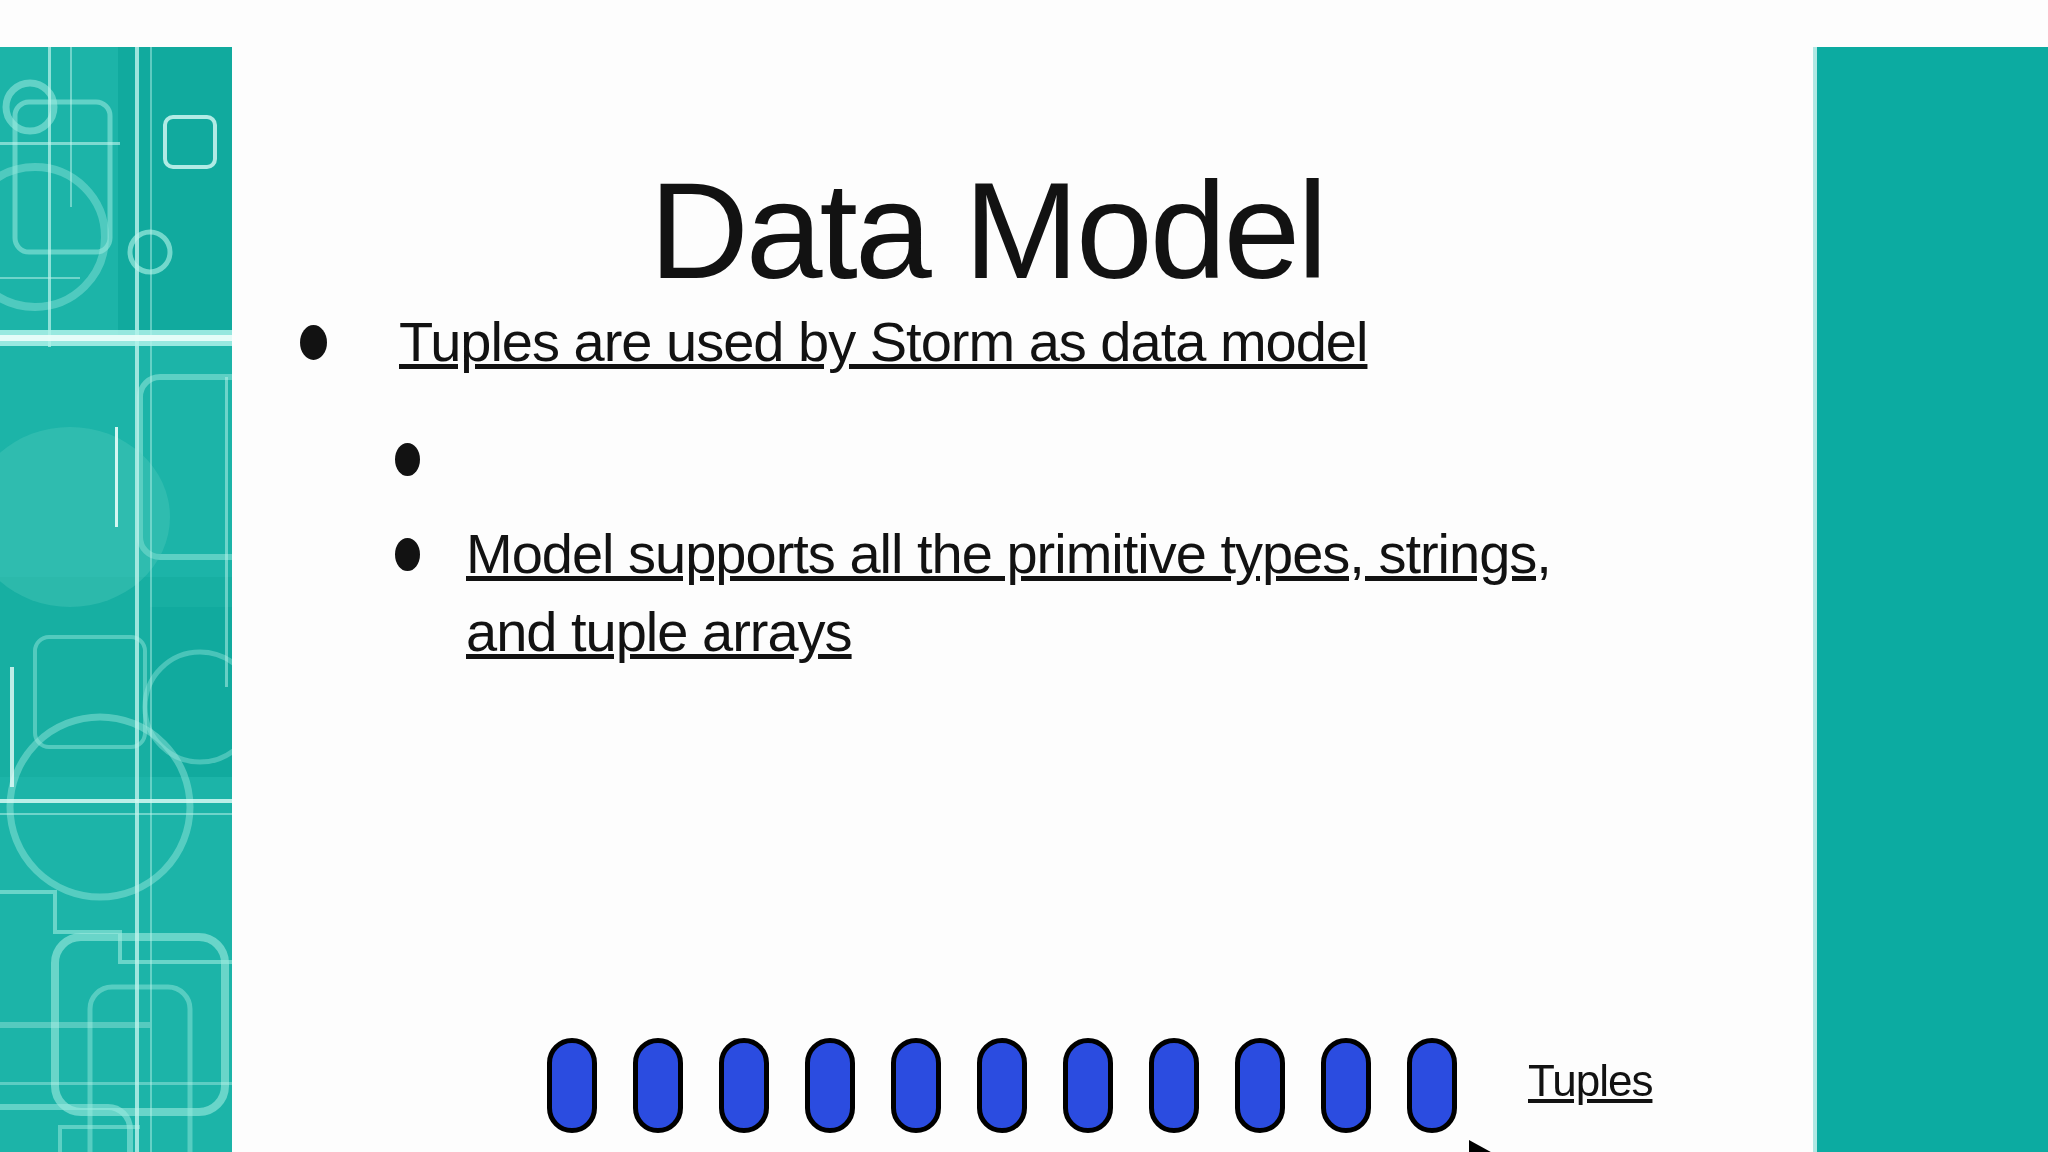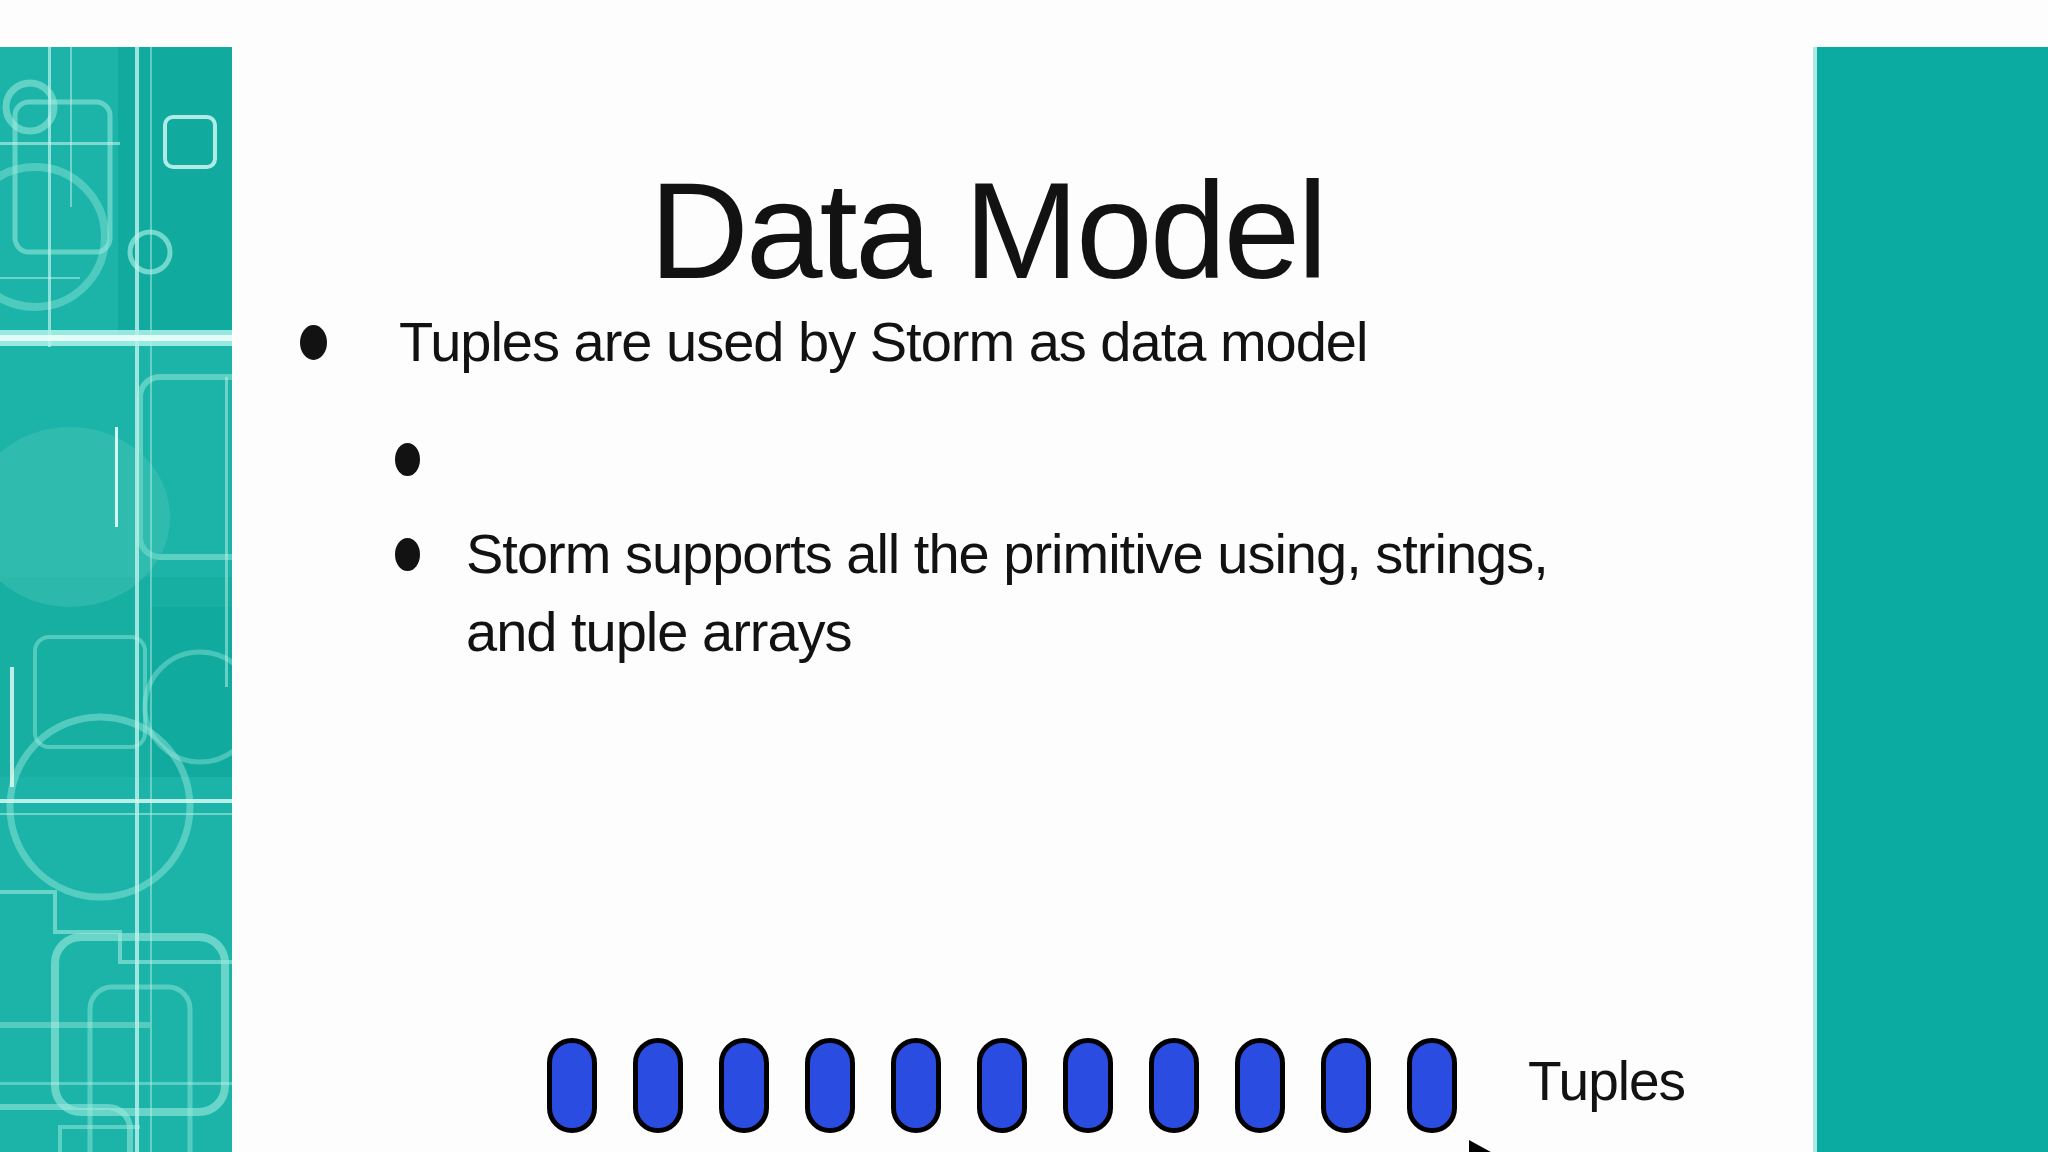--- a/index.html
+++ b/index.html
@@ -22,35 +22,35 @@
                     border-radius:7px;background:#5ad2c6;opacity:.5;}
 
   
   .slide{position:absolute;left:232px;top:0;width:1581px;height:1152px;
          background:var(--slide-bg,#fdfdfd);color:var(--text,#121212);}
 
   .title{position:absolute;left:0;top:16px;width:1510px;text-align:center;
          font-size:138px;line-height:1.1;letter-spacing:-3px;font-weight:400;}
 
   .bullets{position:absolute;left:68px;top:256px;}
-  .bullet-item{display:flex;margin-bottom:39px;}
+  .bullet-item{display:flex;margin-bottom:39px;text-decoration:underline;}
   .bullet-item.level-2{margin-left:95px;}
   .dot{flex:0 0 auto;width:25px;height:33px;border-radius:50%;
        background:var(--text,#121212);margin-top:23px;}
   .bullet-item.level-1 .dot{width:27px;height:35px;margin-top:22px;margin-right:72px;}
   .bullet-item.level-2 .dot{margin-right:46px;}
   .line{font-size:56px;line-height:78px;letter-spacing:-1px;white-space:nowrap;}
 
   
   .pill-row{position:absolute;left:315px;top:991px;display:flex;}
   .pill{width:50px;height:95px;margin-right:36px;box-sizing:border-box;
         border:5px solid var(--pill-border,#000);border-radius:26px;
         background:var(--pill-fill,#2b4ce0);}
-  .tuples-label{position:absolute;left:1296px;top:995px;font-size:55px;
-        line-height:78px;letter-spacing:-1px;white-space:nowrap;}
+  .tuples-label{position:absolute;left:1296px;top:995px;font-size:44px;
+        line-height:78px;letter-spacing:-1px;white-space:nowrap;text-decoration:underline;}
   .flow-arrow-line{position:absolute;left:285px;top:1111px;width:954px;height:9px;
         background:var(--arrow,#000);}
   .flow-arrow-head{position:absolute;left:1237px;top:1093px;width:0;height:0;
         border-top:22px solid transparent;border-bottom:22px solid transparent;
         border-left:40px solid var(--arrow,#000);}
 </style>
 </head>
 <body>
 
 <div class="stage">
@@ -114,21 +114,21 @@
           <div>
             <div class="line">Tuples are used by Storm as data model</div>
           </div>
         </div>
         <div class="bullet-item level-2">
           <span class="dot"></span>
         </div>
         <div class="bullet-item level-2">
           <span class="dot"></span>
           <div>
-            <div class="line">Storm supports all the primitive using, strings,</div>
+            <div class="line">Model supports all the primitive types, strings,</div>
             <div class="line">and tuple arrays</div>
           </div>
         </div>
       </div>
 
     <div class="pill-row" id="pill-row">
         <div class="pill"></div>
         <div class="pill"></div>
         <div class="pill"></div>
         <div class="pill"></div>

